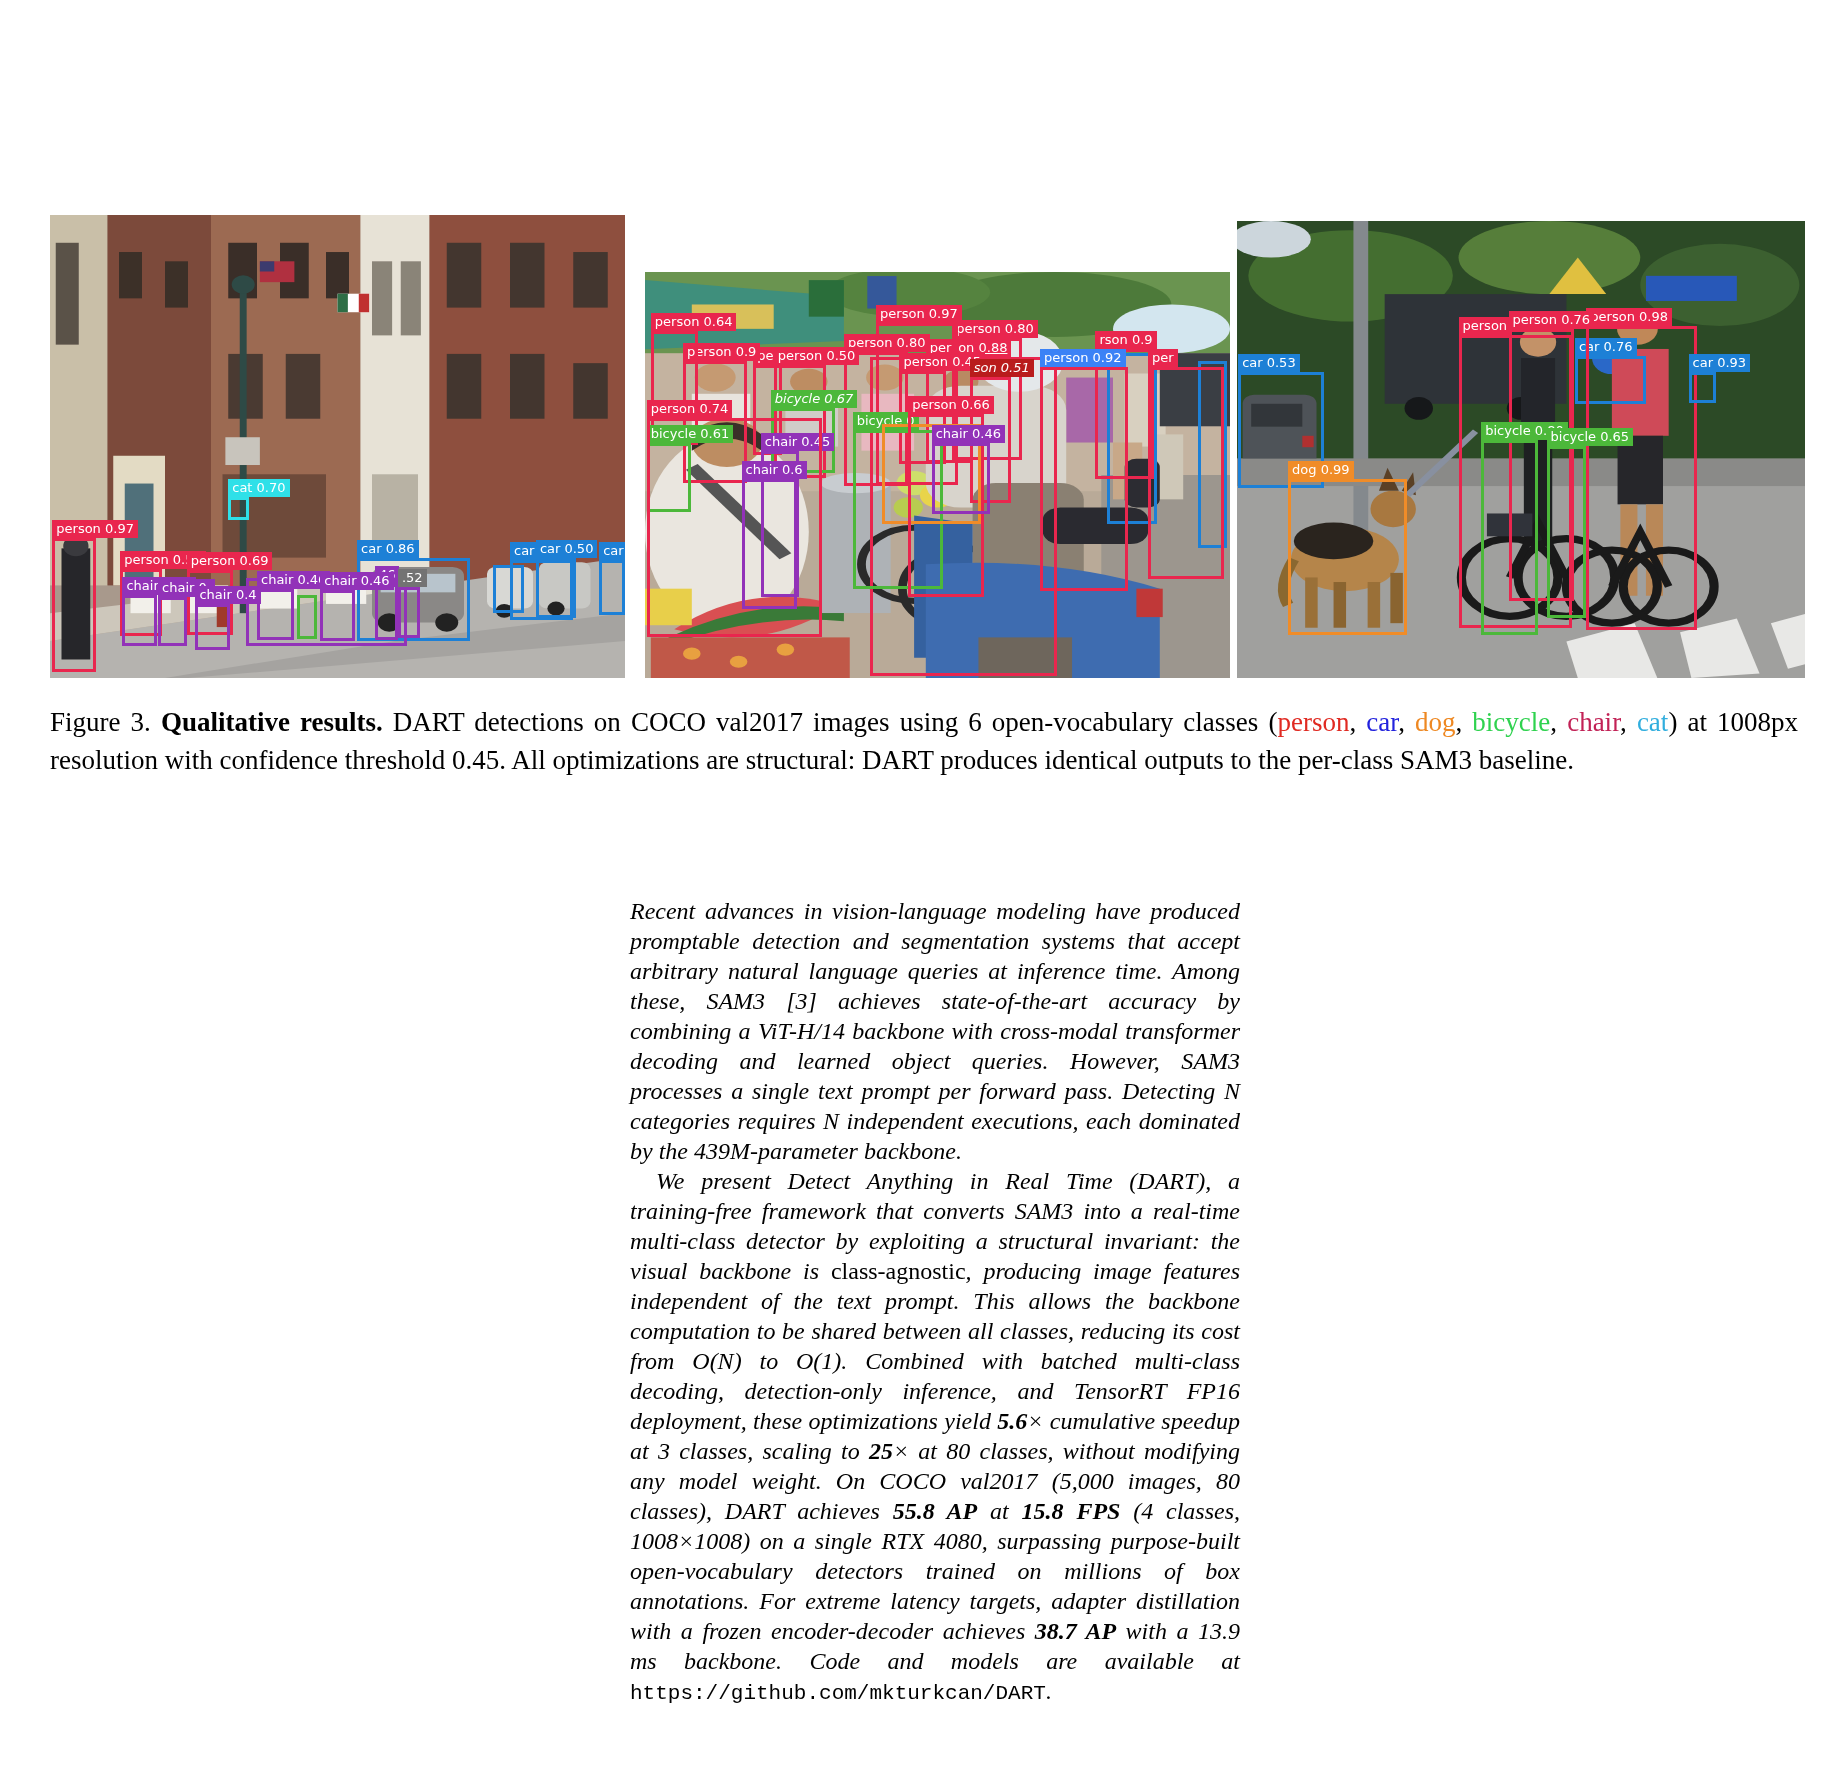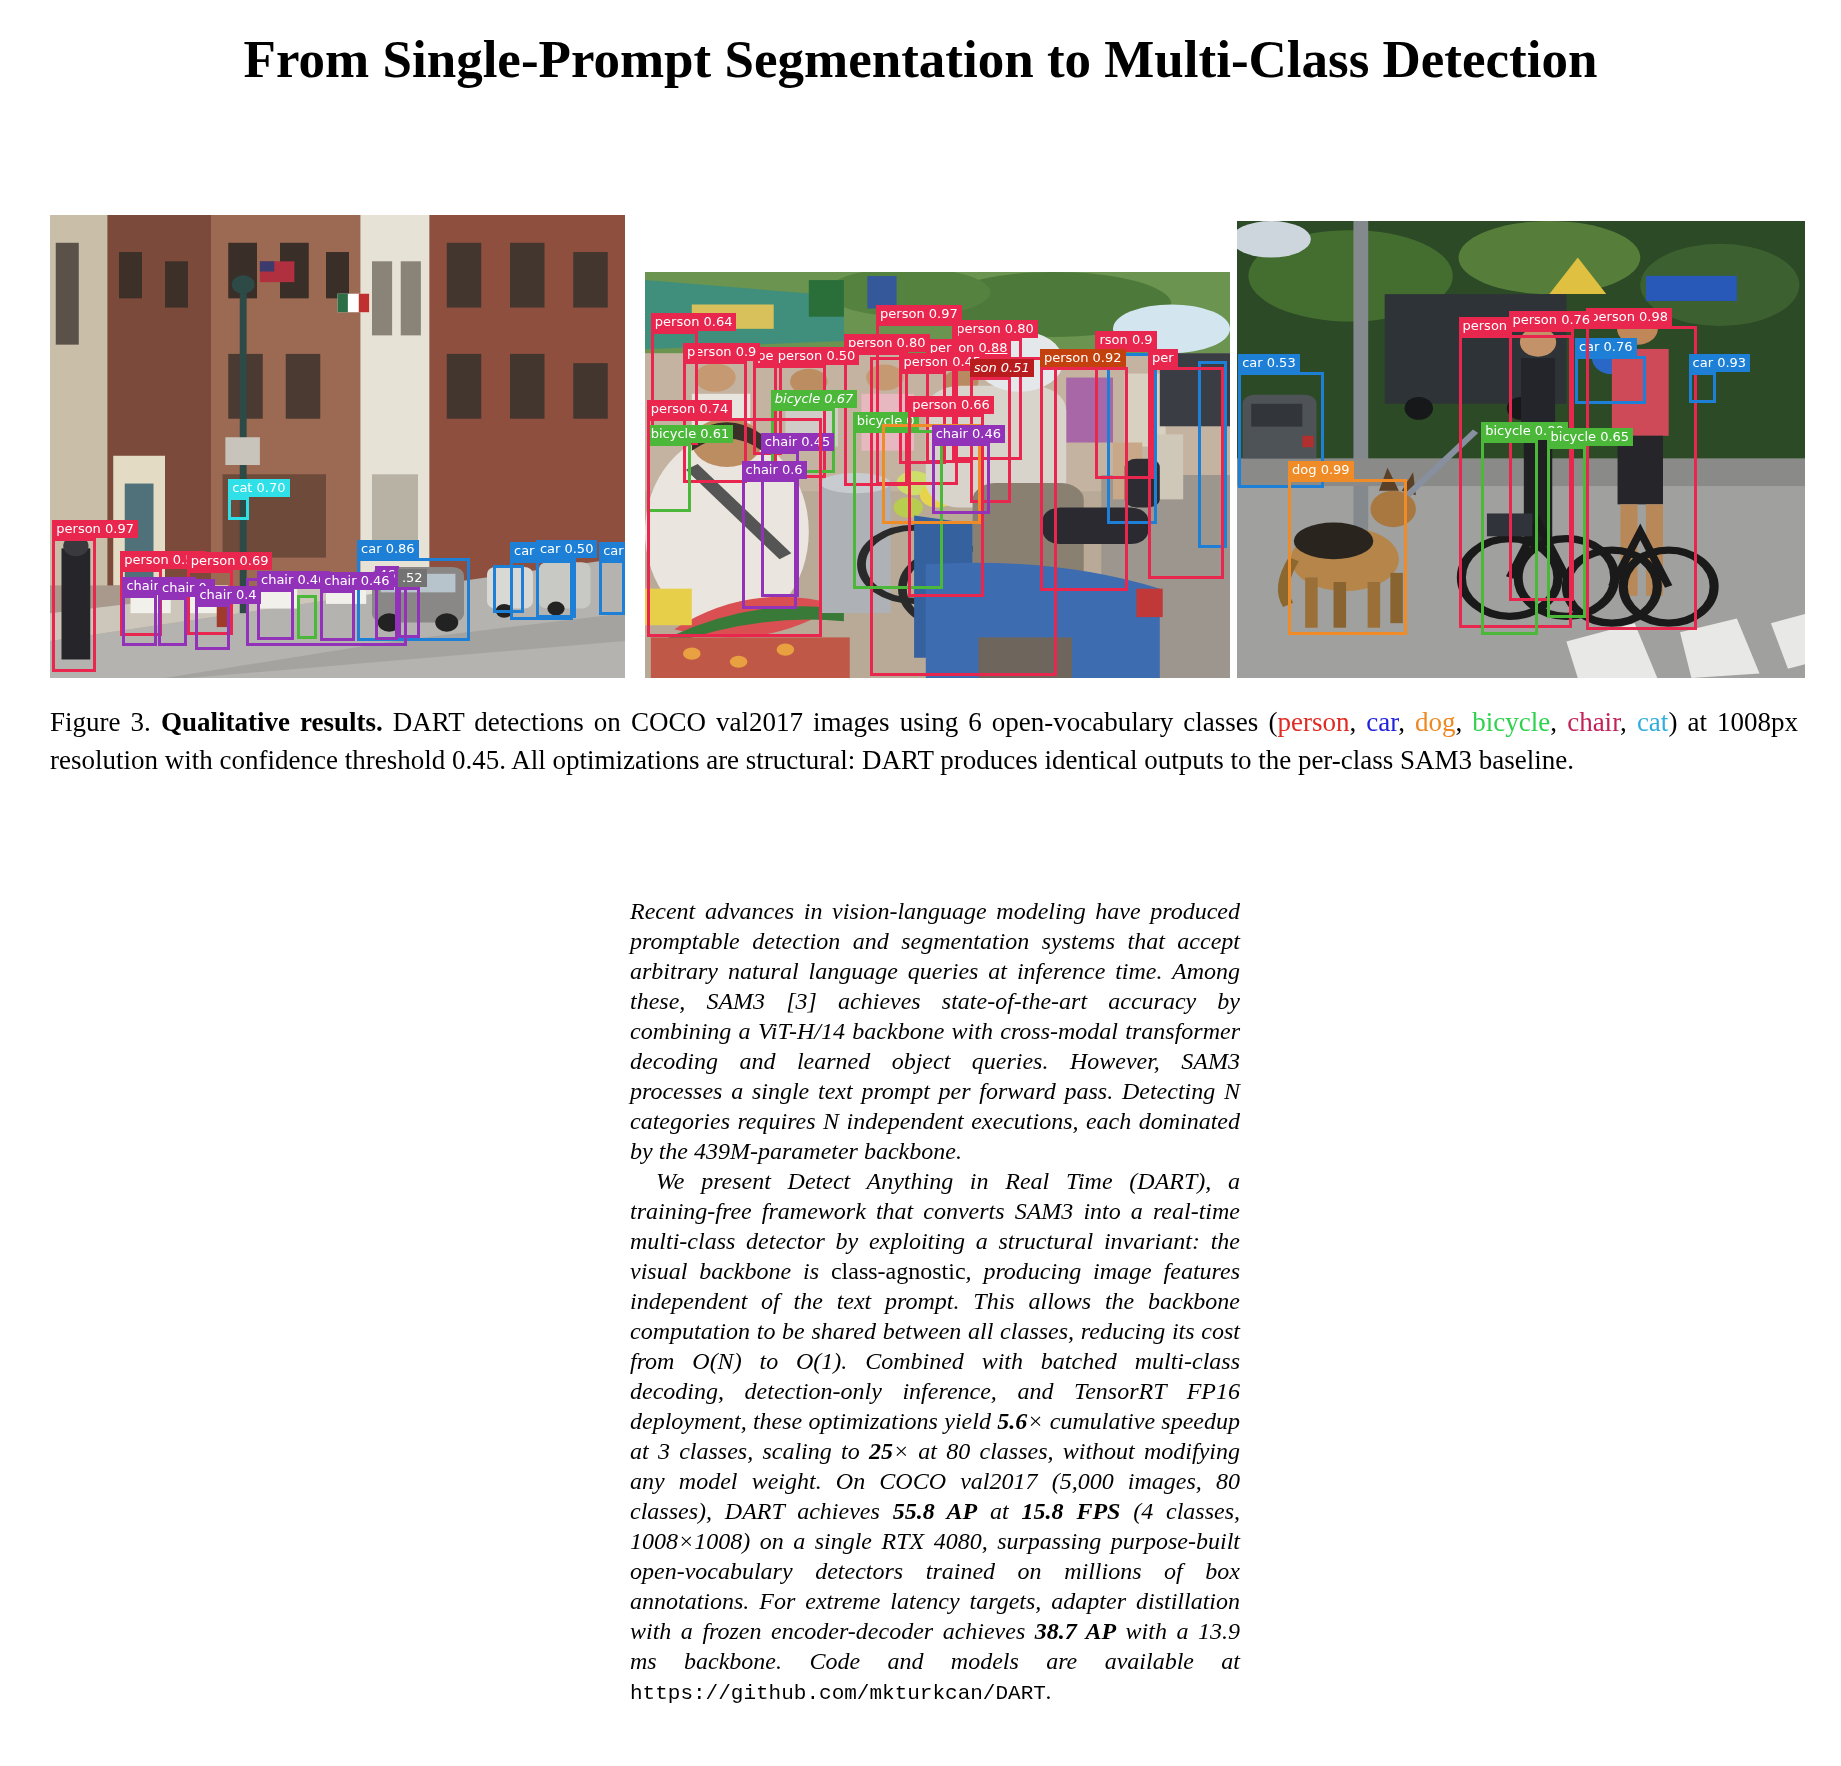--- a/index.html
+++ b/index.html
@@ -25,21 +25,20 @@
   .rm{font-style:normal;}
   .bi{font-weight:bold;}
   .mono{font-family:"Liberation Mono",monospace;font-style:normal;font-size:21px;}
 </style>
 </head>
 <body>
 
 <div class="page">
 
   <div class="title">
-    <div>From Single-Prompt Segmentation to Multi-Class Detection</div>
   </div>
 
   <div class="photo" style="left:50px;top:215px;width:575px;height:463px;">
     <svg viewBox="0 0 100 100" preserveAspectRatio="none">
       <rect x="0" y="0" width="100" height="100" fill="#a8998c"></rect>
       <rect x="0" y="0" width="10" height="80" fill="#c9bfa8"></rect>
       <rect x="1" y="6" width="4" height="22" fill="#5a5248"></rect>
       <rect x="10" y="0" width="18" height="80" fill="#7c4a3b"></rect>
       <rect x="12" y="8" width="4" height="10" fill="#3c3028"></rect>
       <rect x="20" y="10" width="4" height="10" fill="#3c3028"></rect>
@@ -180,21 +179,21 @@
       <rect x="57" y="90" width="16" height="10" fill="#6e665c"></rect>
     </svg>
   <div class="dbox" style="left: 38.5%; top: 21%; width: 32%; height: 78.5%; border-color: rgb(233, 38, 78);"></div>
       <div class="dbox" style="left: 79%; top: 20%; width: 8.5%; height: 42%; border-color: rgb(29, 128, 214);"></div>
       <div class="dbox" style="left: 94.5%; top: 22%; width: 5%; height: 46%; border-color: rgb(29, 128, 214);"></div>
       <div class="dbox" style="left: 77%; top: 19%; width: 10%; height: 32%; border-color: rgb(233, 38, 78);"></div>
       <div class="dlabel" style="left: 77%; top: 19%; background: rgb(233, 38, 78);">rson 0.9</div>
       <div class="dbox" style="left: 86%; top: 23.5%; width: 13%; height: 52%; border-color: rgb(233, 38, 78);"></div>
       <div class="dlabel" style="left: 86%; top: 23.5%; background: rgb(233, 38, 78);">per</div>
       <div class="dbox" style="left: 67.5%; top: 23.5%; width: 15%; height: 55%; border-color: rgb(233, 38, 78);"></div>
-      <div class="dlabel" style="left: 67.5%; top: 23.5%; background: #c2410c;">person 0.92</div>
+      <div class="dlabel" style="left: 67.5%; top: 23.5%; background: #3b82f6;">person 0.92</div>
       <div class="dbox" style="left: 48%; top: 21%; width: 8%; height: 26%; border-color: rgb(233, 38, 78);"></div>
       <div class="dlabel" style="left: 48%; top: 21%; background: rgb(233, 38, 78); text-decoration: underline;">person 0.88</div>
       <div class="dbox" style="left: 52.5%; top: 16.3%; width: 12%; height: 30%; border-color: rgb(233, 38, 78);"></div>
       <div class="dlabel" style="left: 52.5%; top: 16.3%; background: rgb(233, 38, 78);">person 0.80</div>
       <div class="dbox" style="left: 39.5%; top: 12.5%; width: 14%; height: 40%; border-color: rgb(233, 38, 78);"></div>
       <div class="dlabel" style="left: 39.5%; top: 12.5%; background: rgb(233, 38, 78);">person 0.97</div>
       <div class="dbox" style="left: 34%; top: 19.8%; width: 11%; height: 33%; border-color: rgb(233, 38, 78);"></div>
       <div class="dlabel" style="left: 34%; top: 19.8%; background: rgb(233, 38, 78);">person 0.80</div>
       <div class="dbox" style="left: 18.5%; top: 23%; width: 5%; height: 22%; border-color: rgb(233, 38, 78);"></div>
       <div class="dlabel" style="left: 18.5%; top: 23%; background: rgb(233, 38, 78);">per</div>

